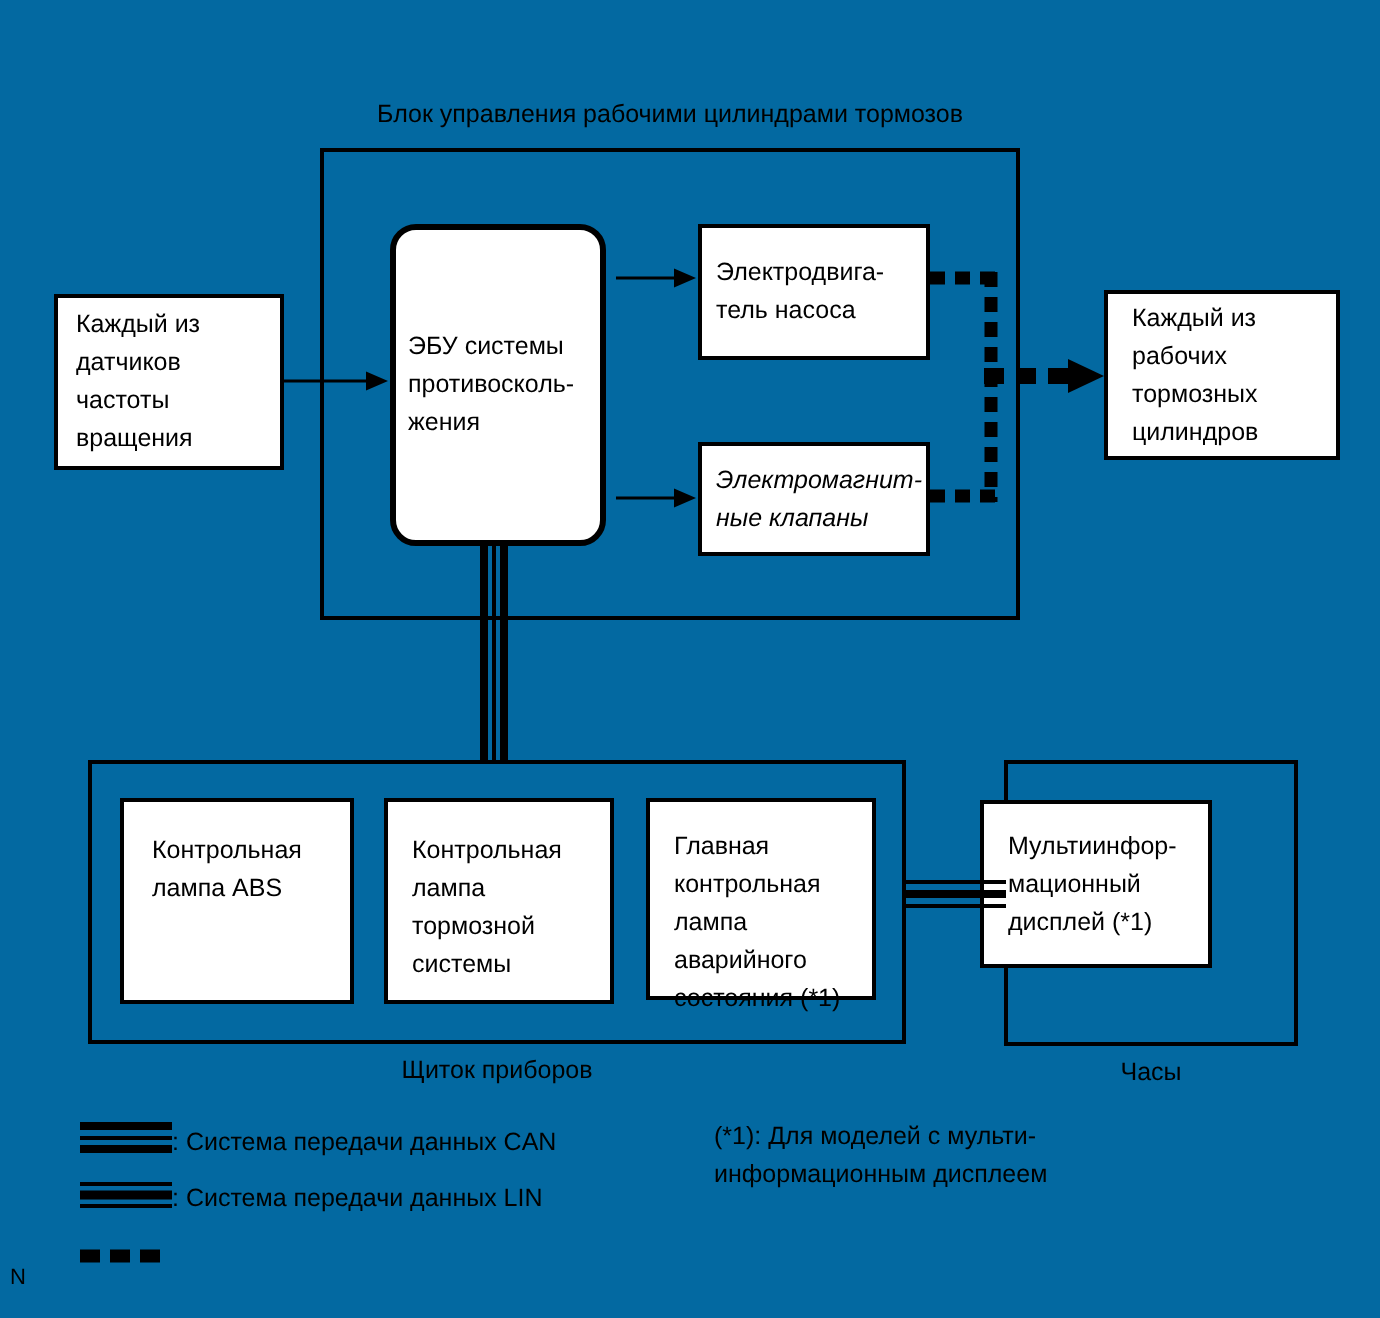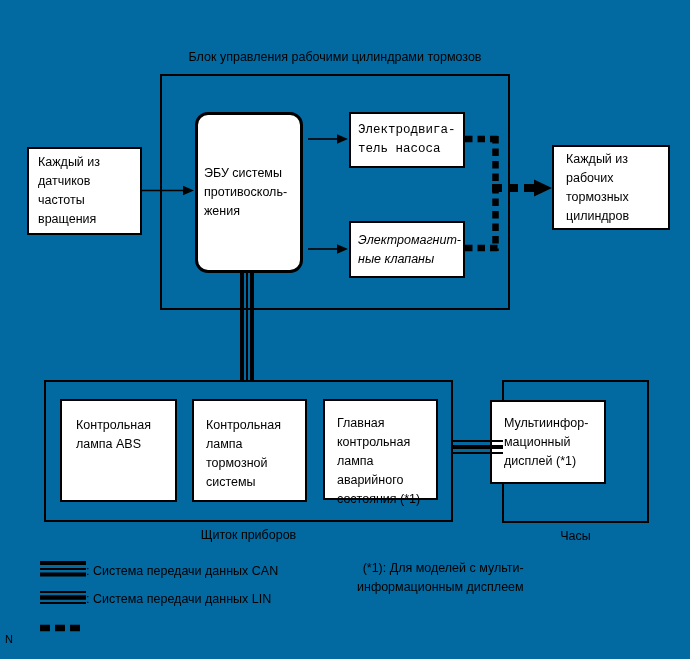--- a/index.html
+++ b/index.html
@@ -7,28 +7,28 @@
     position:relative; width:690px; height:659px; background:#0369a1;
     font-family:"Liberation Sans", sans-serif; color:#000000;
     font-size:12.5px; line-height:19px; overflow:hidden;
   }
   .box {
     position:absolute; box-sizing:border-box; background:#ffffff;
     border:2px solid #000000; display:flex; align-items:center;
     white-space:pre-line; z-index:2;
   }
   .container-box { background:transparent; z-index:1; }
-  .lbl { position:absolute; white-space:pre-line; z-index:2;text-align:right; }
+  .lbl { position:absolute; white-space:pre-line; z-index:2; }
   .center { text-align:center; }
 
   .b-main      { left:160px; top:74px;  width:350px; height:236px; }
   .b-sensors   { left:27px;  top:147px; width:115px; height:88px;  padding-left:9px; }
   .b-ecu       { left:195px; top:112px; width:108px; height:161px; padding-left:6px;
                  border-width:3px; border-radius:13px; }
-  .b-pump      { left:349px; top:112px; width:116px; height:56px;  padding-left:7px;font-family:Liberation Mono, monospace; }
+  .b-pump      { left:349px; top:112px; width:116px; height:68px;  padding-left:7px; }
   .b-valves    { left:349px; top:221px; width:116px; height:57px;  padding-left:7px;font-style:italic; }
   .b-cyl       { left:552px; top:145px; width:118px; height:85px;  padding-left:12px; }
   .b-panel     { left:44px;  top:380px; width:409px; height:142px; }
   .b-abs       { left:60px;  top:399px; width:117px; height:103px; align-items:flex-start; padding:15px 3px 0 14px; }
   .b-brake     { left:192px; top:399px; width:115px; height:103px; align-items:flex-start; padding:15px 3px 0 12px; }
   .b-master    { left:323px; top:399px; width:115px; height:101px; align-items:flex-start; padding:13px 2px 0 12px; }
   .b-clock     { left:502px; top:380px; width:147px; height:143px; }
   .b-display   { left:490px; top:400px; width:116px; height:84px; padding-left:12px; }
 
   .t-title     { left:160px; top:48px;  width:350px; }

